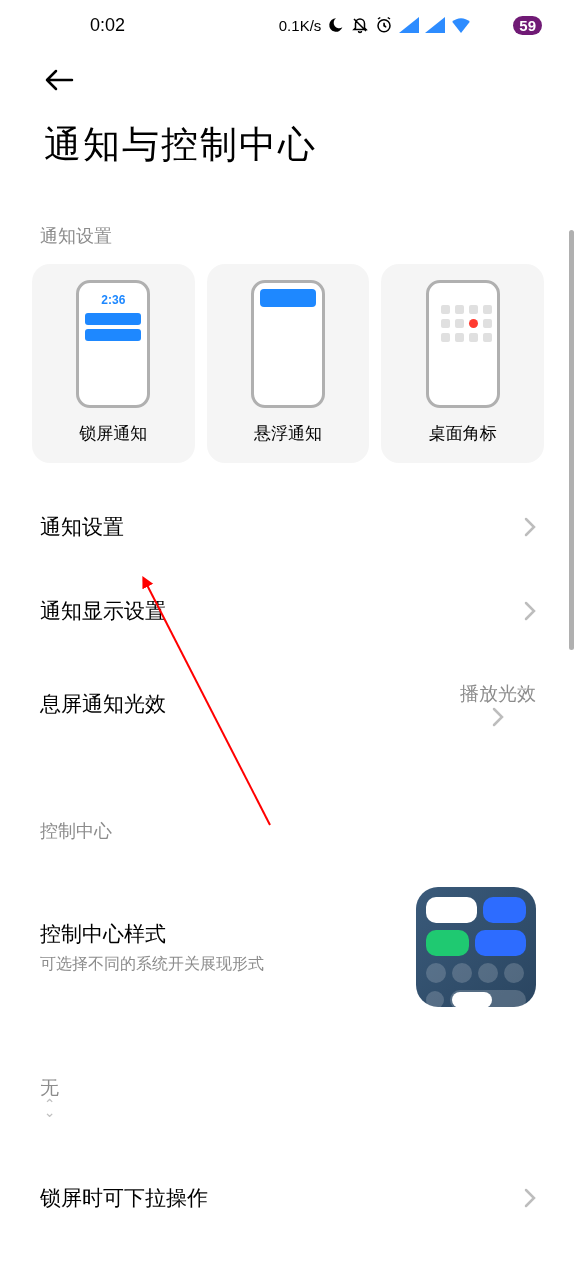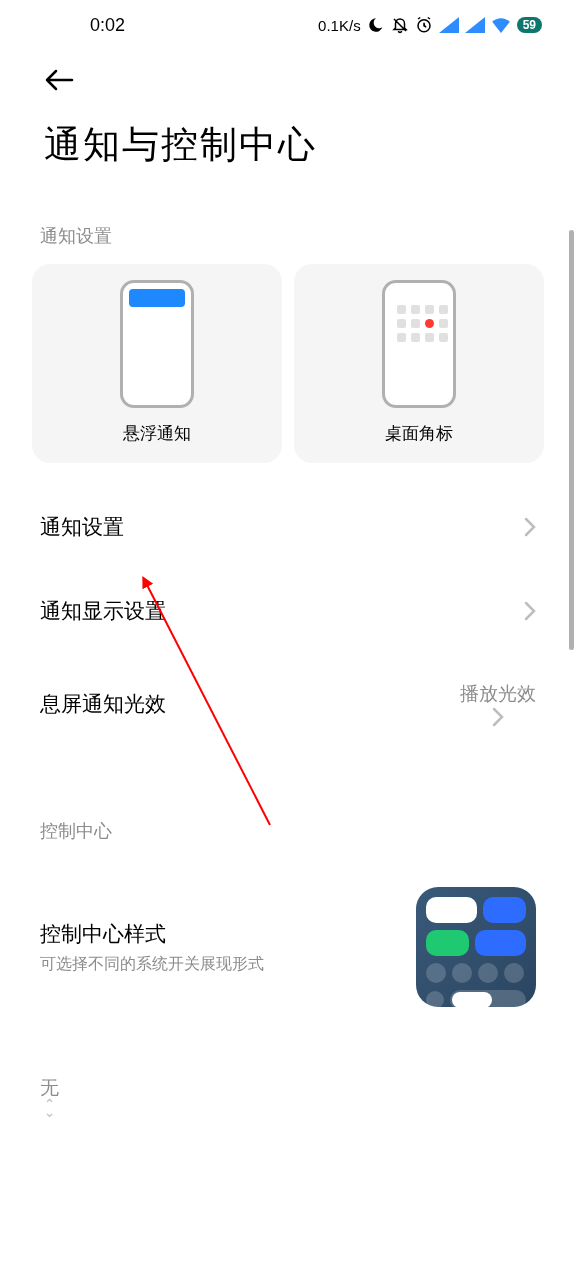--- a/index.html
+++ b/index.html
@@ -18,26 +18,27 @@
       justify-content: space-between;
       align-items: center;
       padding: 0 34px 0 90px;
       font-size: 18px;
       font-weight: 500;
     }
     .status-left { font-size: 18px; }
     .status-right { display: flex; align-items: center; gap: 6px; font-size: 15px; }
     .status-right svg { display: block; }
     .battery-pill {
-      background: #0f766e;
+      background: #701a75;
       color: #fff;
       border-radius: 10px;
       padding: 1px 6px;
-      font-size: 12px;
+      font-size: 15px;
       font-weight: 600;
+      margin-left: 36px;
     }
     .back-button {
       padding: 18px 0 0 44px;
     }
     .page-title {
       font-size: 37px;
       font-weight: 400;
       padding: 24px 0 0 44px;
       letter-spacing: 2px;
     }
@@ -222,20 +223,28 @@
 </div>
 
 <h1 class="page-title">通知与控制中心</h1>
 
 <div class="content">
 
   <div class="section-label">通知设置</div>
 
   <div class="card-row">
 
+    <div class="preview-card">
+      <div class="phone-mock">
+        <div class="lock-time">2:36</div>
+        <div class="lock-bar b1"></div>
+        <div class="lock-bar b2"></div>
+      </div>
+      <div class="preview-label">锁屏通知</div>
+    </div>
 
     <div class="preview-card">
       <div class="phone-mock">
         <div class="float-banner"></div>
       </div>
       <div class="preview-label">悬浮通知</div>
     </div>
 
     <div class="preview-card">
       <div class="phone-mock">
@@ -318,20 +327,28 @@
   <div class="list-item" style="padding-top:40px">
     <div class="list-right">
       <span>无</span>
       <span class="updown">
           <span>⌃</span>
           <span>⌄</span>
         </span>
     </div>
   </div>
 
+  <div class="list-item" style="padding-top:40px">
+    <div class="list-title">锁屏时可下拉操作</div>
+    <div class="list-right">
+      <svg class="chevron" width="12" height="20" viewBox="0 0 12 20">
+          <path fill="none" stroke="#bdbdbd" stroke-width="2.5" stroke-linecap="round" d="M2 2l8 8-8 8"></path>
+        </svg>
+    </div>
+  </div>
 </div>
 
 <div class="scroll-indicator"></div>
 
 <svg class="annot-arrow" width="150" height="260" viewBox="0 0 150 260">
   <defs>
       <marker id="ah" markerWidth="10" markerHeight="10" refX="2" refY="3" orient="auto">
         <path d="M0,0 L6,3 L0,6 z" fill="#ff0000"></path>
       </marker>
     </defs>

